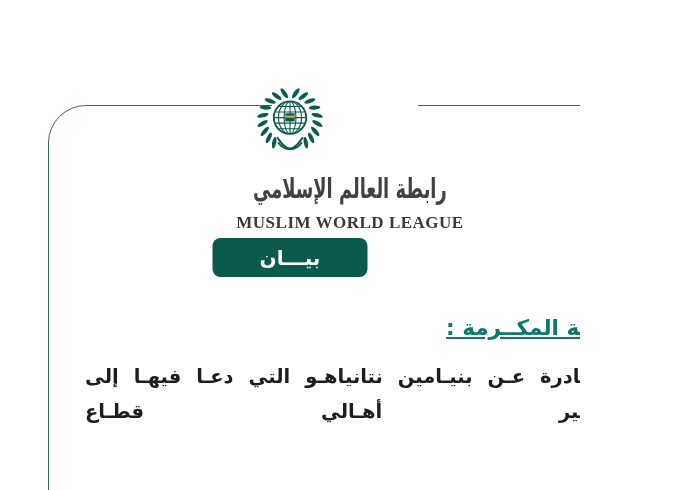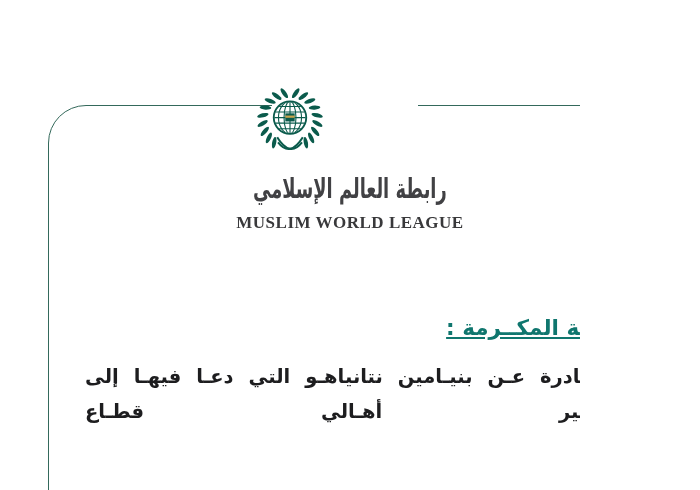--- a/index.html
+++ b/index.html
@@ -97,20 +97,23 @@
       </g>
     </svg>
   </div>
 
   <div class="calligraphy">
     <span>رابطة العالم الإسلامي</span>
   </div>
 
   <div class="english-name">MUSLIM WORLD LEAGUE</div>
 
+  <div class="banner">
+    <span>بيـــان</span>
+  </div>
 
   <div class="content">
     <div class="heading">مكــة المكــرمة :</div>
     <div class="line just">الصـادرة عـن بنيـامين نتانياهـو التي دعـا فيهـا إلى تهـجير أهـالي قطـاع</div>
 
   </div>
 
 </div>
 
 </body></html>

